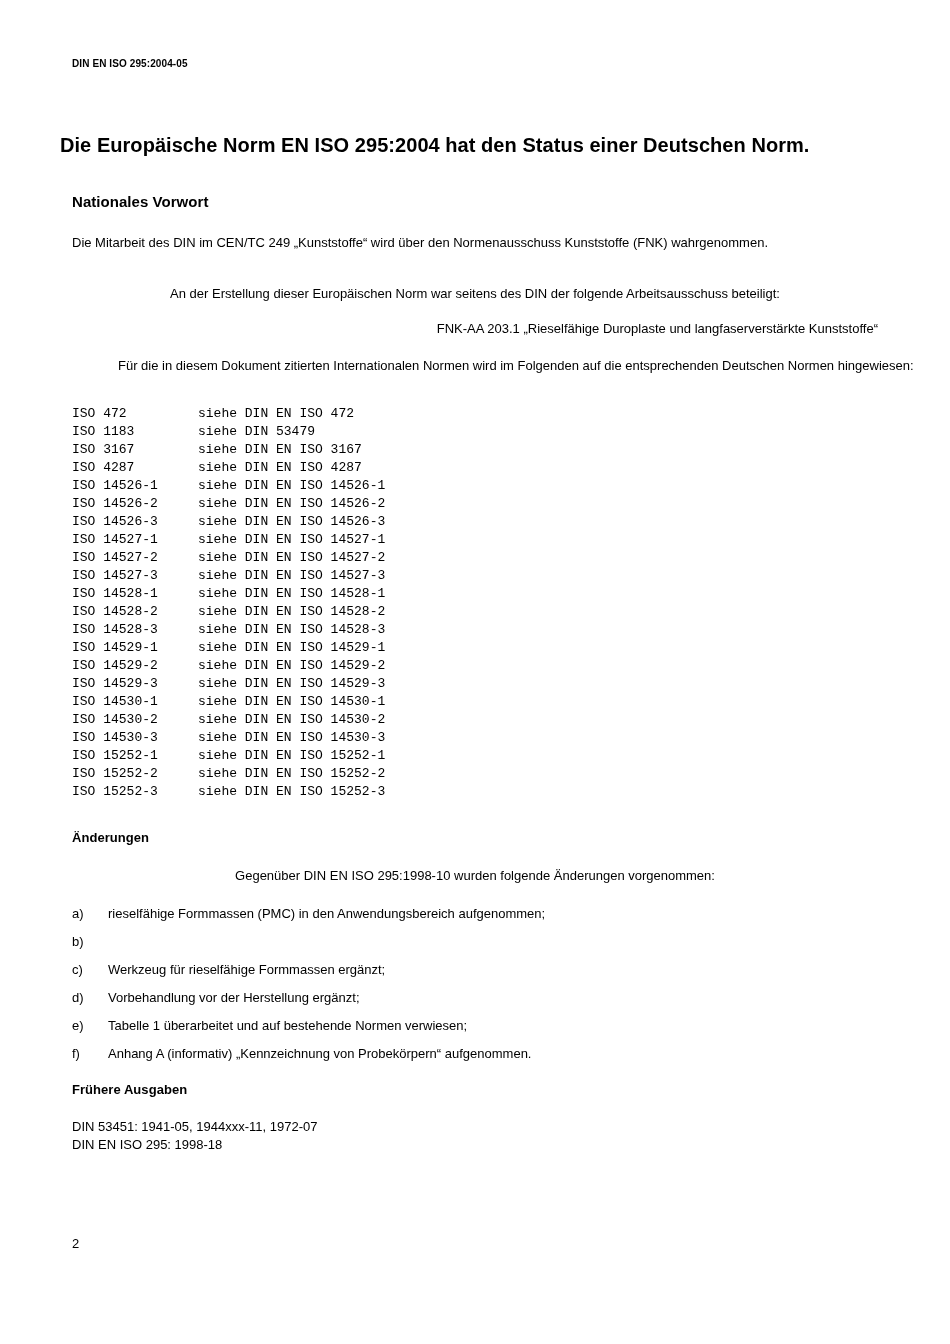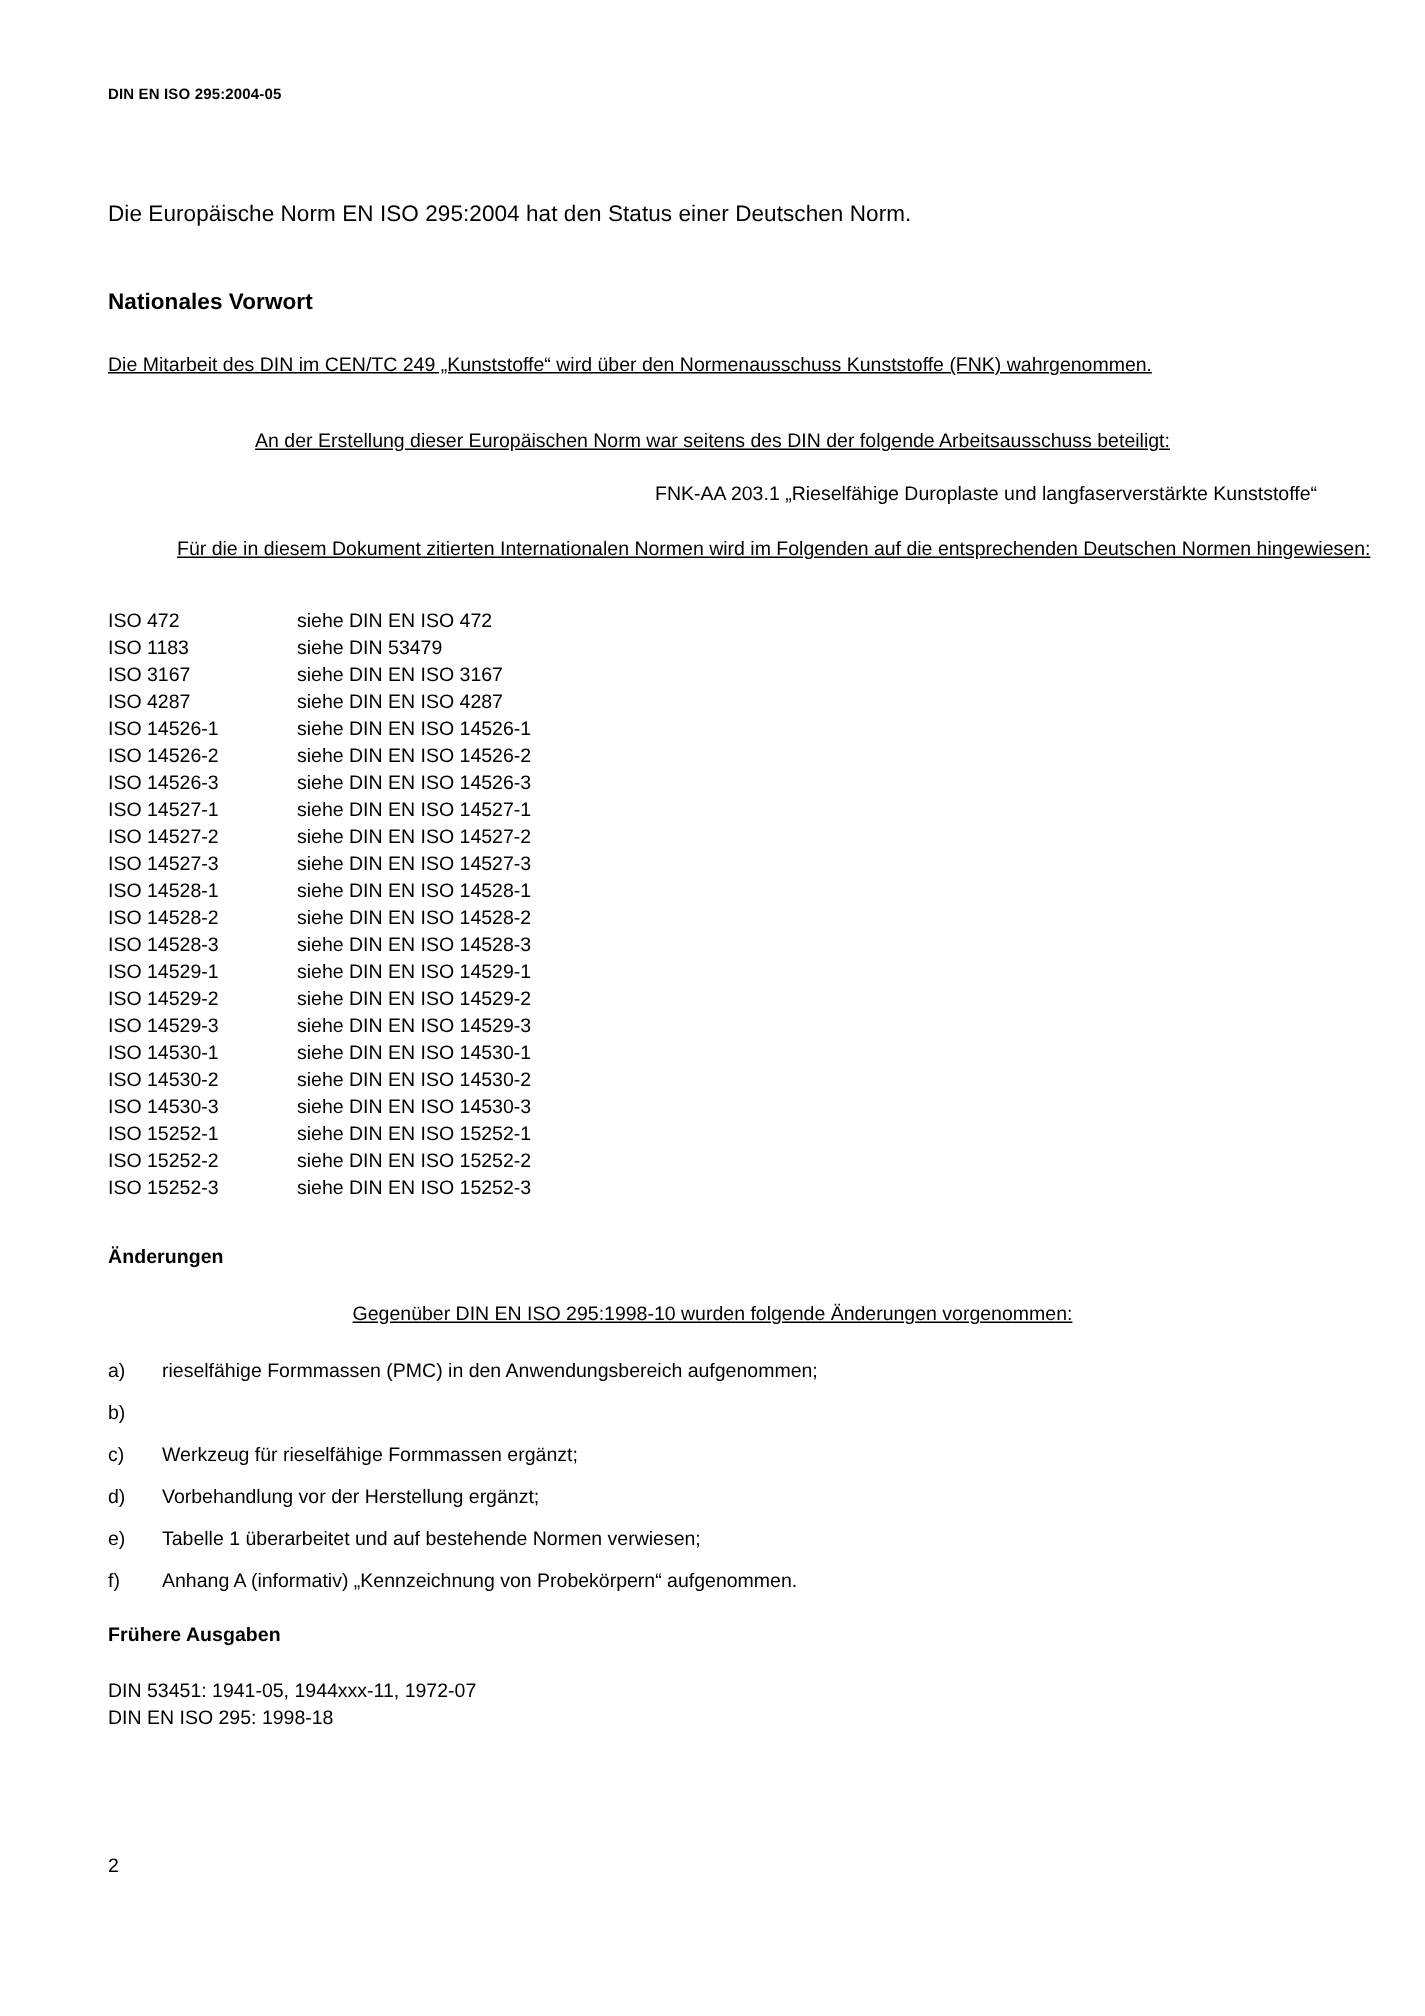--- a/index.html
+++ b/index.html
@@ -28,46 +28,45 @@
     left: 72px;
     top: 58px;
     font-size: 10px;
     font-weight: bold;
     letter-spacing: 0.1px;
     white-space: nowrap;
   }
 
   .status-line {
     position: absolute;
-    left: 72px;
+    left: 60px;
     top: 134px;
     width: 806px;
-    font-size: 15px;
-    font-weight: normal;
+    font-size: 20px;
+    font-weight: bold;
     letter-spacing: 0.05px;
   }
 
   .heading-major {
     position: absolute;
     left: 72px;
     top: 193px;
     font-size: 15px;
     font-weight: bold;
     letter-spacing: 0.05px;
   }
 
   .para {
     position: absolute;
     left: 72px;
     width: 806px;
     font-size: 13px;
     line-height: 16.5px;
     text-align: justify;
     text-justify: inter-word;
-    text-decoration: underline;
   }
   .para.nojust { text-align: center; }
 
   .p1 { top: 235px; }
   .p2 { top: 286px; }
   .p-fnk {
     position: absolute;
     left: 186px;
     top: 321px;
     width: 692px;
@@ -77,20 +76,21 @@
   }
   .p3 { top: 358px; margin-left: 46px; }
 
   .iso-table {
     position: absolute;
     left: 72px;
     top: 405px;
     width: 500px;
     border-collapse: collapse;
     font-size: 13px;
+    font-family: Liberation Mono, monospace;
   }
   .iso-table td {
     padding: 0;
     height: 18px;
     line-height: 18px;
     vertical-align: top;
     white-space: nowrap;
   }
   .iso-table td.col-a { width: 126px; }
 

